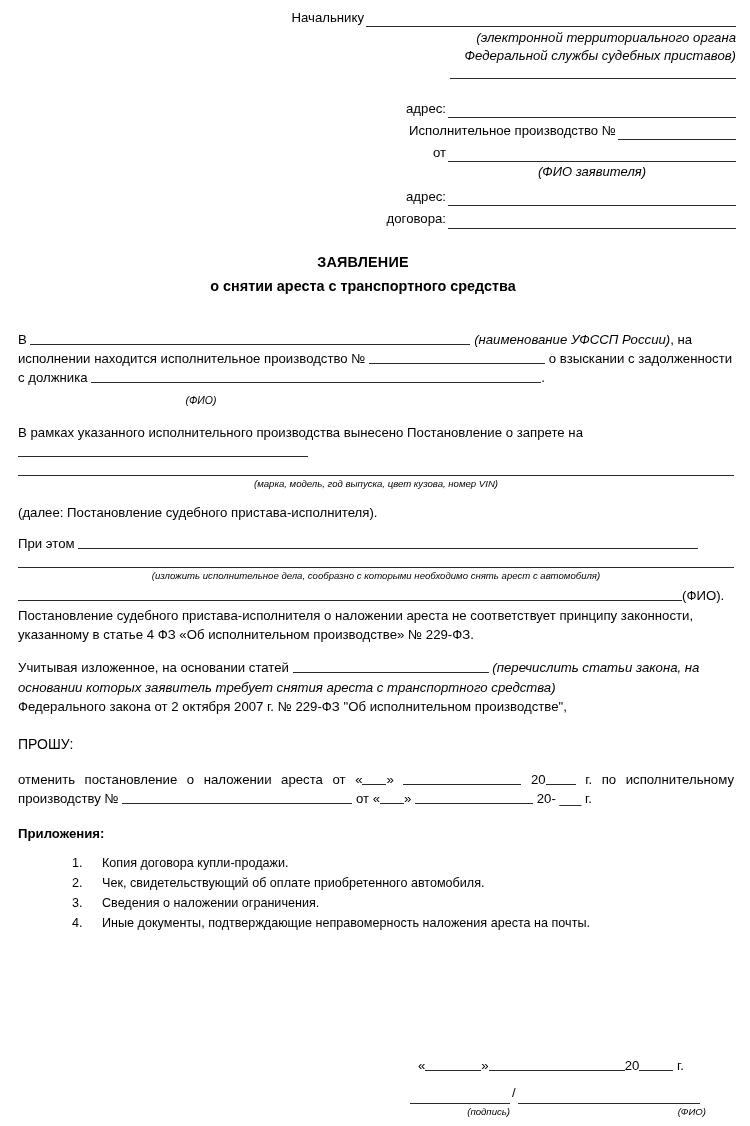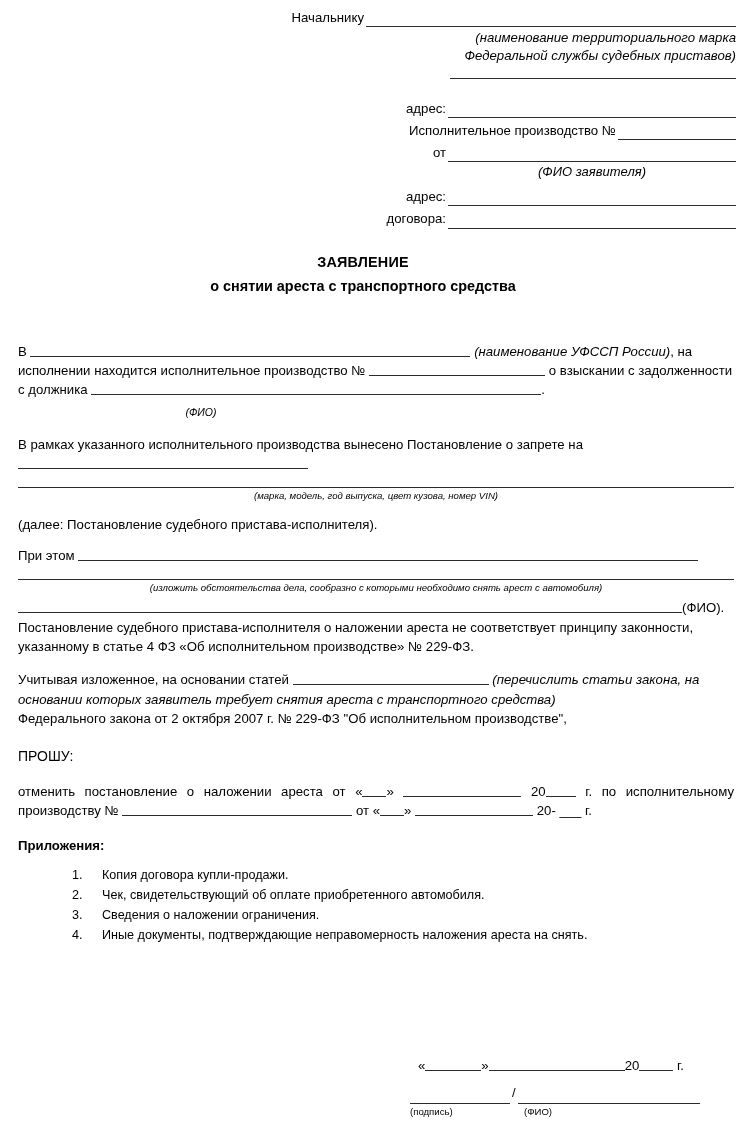--- a/index.html
+++ b/index.html
@@ -90,21 +90,21 @@
   }
   .title-sub {
     font-weight: bold;
     font-size: 14.4px;
     margin-top: 3px;
   }
 
   
   .body {
     position: absolute;
-    top: 342px;
+    top: 330px;
     left: 18px;
     width: 716px;
   }
   .para {
     margin: 0 0 12px 0;
   }
   .para.justify {
     text-align: justify;
     text-align-last: left;
   }
@@ -178,37 +178,38 @@
   }
   .sign-slash {
     padding: 0 2px 1px 2px;
     font-size: 13px;
   }
   .sign-caps {
     display: flex;
     margin-top: 1px;
   }
   .sign-caps span {
+    font-style: italic;
     font-size: 9.6px;
-    text-align: left;
+    text-align: right;
   }
 </style>
 </head>
 <body>
 
 <div id="page">
 
   <div class="header">
 
     <div class="hdr-line">
       <span class="hdr-label">Начальнику</span>
       <span class="hdr-fill" style="width:370px"></span>
     </div>
 
-    <div class="hdr-cap" style="margin-top:2px">(наименование территориального марка</div>
+    <div class="hdr-cap" style="margin-top:2px">(электронной территориального органа</div>
     <div class="hdr-cap">Федеральной службы судебных приставов)</div>
 
     <div class="hdr-standalone" style="margin-top:14px"></div>
 
     <div class="hdr-line" style="margin-top:20px">
       <span class="hdr-label">адрес:</span>
       <span class="hdr-fill" style="width:288px"></span>
     </div>
 
     <div class="hdr-line" style="margin-top:3px">
@@ -259,21 +260,21 @@
       <div class="rule-block" style="margin-top:14px"></div>
       <div class="cap-small">(марка, модель, год выпуска, цвет кузова, номер VIN)</div>
     </div>
 
     <div class="para" style="margin-top:10px">(далее: Постановление судебного пристава-исполнителя).</div>
 
     <div class="para" style="">
       <span>При этом</span>
       <span class="rule" style="width:620px"></span>
       <div class="rule-block" style="margin-top:14px"></div>
-      <div class="cap-small">(изложить обстоятельства дела, сообразно с которыми необходимо снять арест с автомобиля)</div>
+      <div class="cap-small">(изложить исполнительное дела, сообразно с которыми необходимо снять арест с автомобиля)</div>
     </div>
 
     <div style="margin-top:-9px; white-space:nowrap;">
       <span class="rule" style="width:664px"></span><span>(ФИО).</span>
     </div>
     <div class="para" style="margin-top:1px">Постановление судебного пристава-исполнителя о наложении ареста не соответствует принципу законности, указанному в статье 4 ФЗ «Об исполнительном производстве» № 229-ФЗ.</div>
 
     <div class="para" style="margin-top:14px">
       <span>Учитывая изложенное, на основании статей</span>
       <span class="rule" style="width:196px"></span>
@@ -297,21 +298,21 @@
       <span class="rule" style="width:118px"></span>
       <span>20-</span>
       <span>___ г.</span>
     </div>
 
     <div class="attach-title">Приложения:</div>
     <ol class="attach">
       <li>Копия договора купли-продажи.</li>
       <li>Чек, свидетельствующий об оплате приобретенного автомобиля.</li>
       <li>Сведения о наложении ограничения.</li>
-      <li>Иные документы, подтверждающие неправомерность наложения ареста на снять.</li>
+      <li>Иные документы, подтверждающие неправомерность наложения ареста на почты.</li>
     </ol>
   </div>
 
   <div class="sign">
     <div class="sign-date">
       <span>«</span><span class="rule" style="width:56px"></span><span>»</span><span class="rule" style="width:136px"></span><span>20</span><span class="rule" style="width:34px"></span>
       <span>г.</span>
     </div>
 
     <div class="sign-row">

